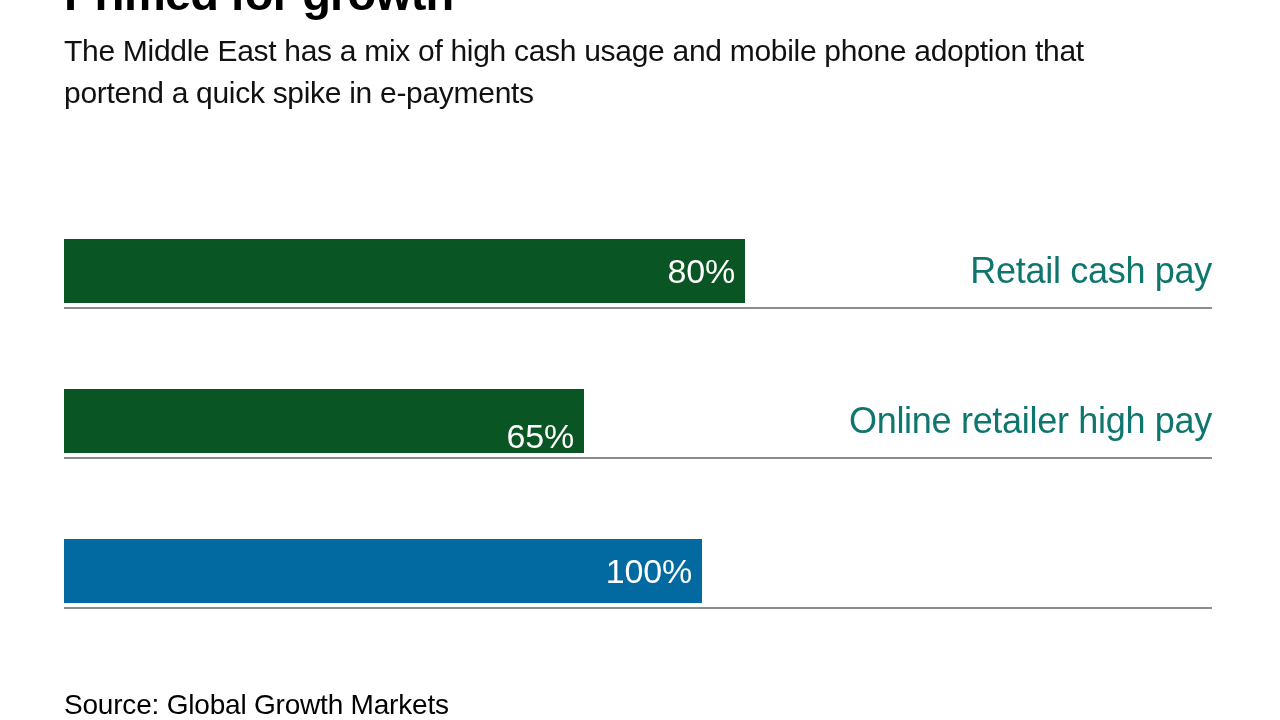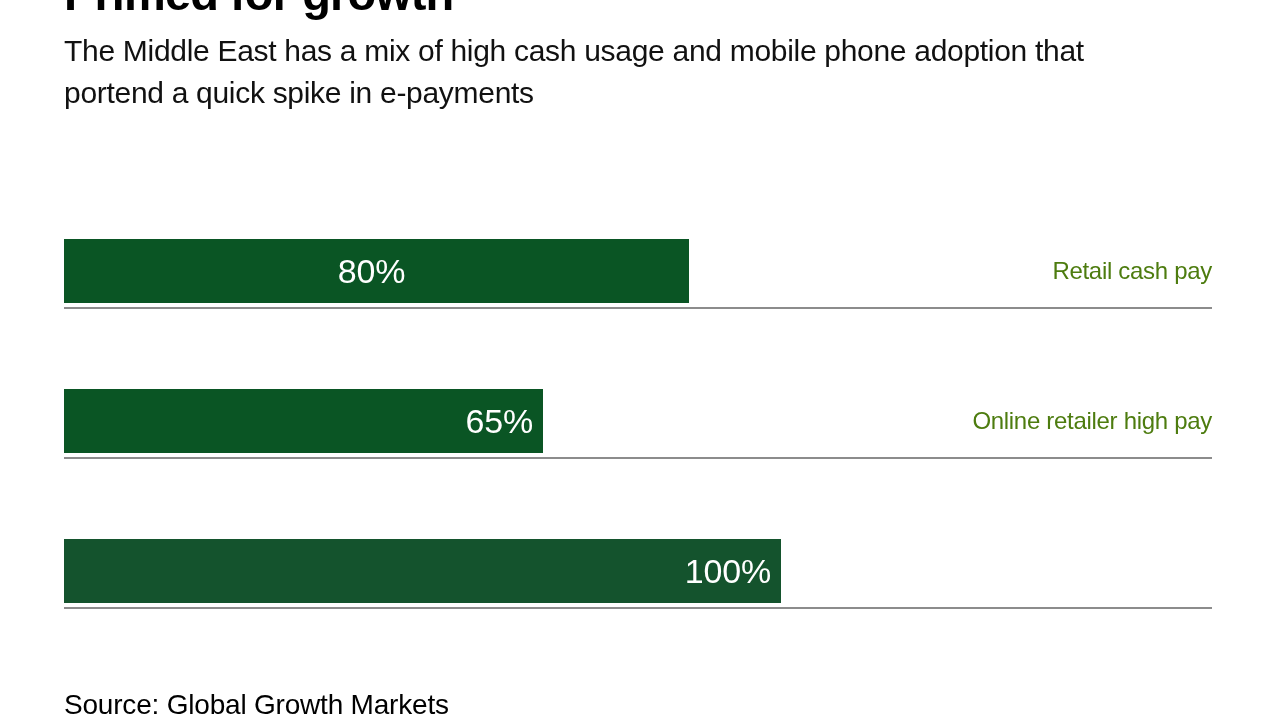--- a/index.html
+++ b/index.html
@@ -88,23 +88,23 @@
     letter-spacing: -0.2px;
     white-space: nowrap;
   }
   .bar-label {
     position: absolute;
     right: 68px;
     top: 0;
     height: 64px;
     display: flex;
     align-items: center;
-    font-size: 24px;
+    font-size: 36px;
     letter-spacing: -0.3px;
-    color: #4d7c0f;
+    color: #0f766e;
     white-space: nowrap;
   }
   .bar-baseline {
     position: absolute;
     left: 64px;
     top: 68px;
     width: 1148px;
     height: 2px;
     background: #8c8c8c;
   }
@@ -128,41 +128,41 @@
 
   <div class="header">
     <h1 class="chart-title">Primed for growth</h1>
     <p class="chart-subtitle">The Middle East has a mix of high cash usage and mobile phone adoption that portend a quick spike in e-payments</p>
   </div>
 
   <div class="bars">
 
     <div class="bar-row">
       <div class="bar-track">
-        <div class="bar-fill" id="bar-fill-0" style="width: 625px; background: rgb(10, 85, 36); justify-content: center;">
+        <div class="bar-fill" id="bar-fill-0" style="width: 681px; background: rgb(10, 85, 36);">
           <span class="bar-value" style="color: rgb(255, 255, 255);">80%</span>
         </div>
       </div>
       <div class="bar-label">Retail cash pay</div>
       <div class="bar-baseline" style="background: rgb(140, 140, 140);"></div>
     </div>
 
     <div class="bar-row">
       <div class="bar-track">
-        <div class="bar-fill" id="bar-fill-1" style="width: 479px; background: rgb(10, 85, 36);">
+        <div class="bar-fill" id="bar-fill-1" style="width: 520px; background: rgb(10, 85, 36); align-items: flex-end;">
           <span class="bar-value" style="color: rgb(255, 255, 255);">65%</span>
         </div>
       </div>
       <div class="bar-label">Online retailer high pay</div>
       <div class="bar-baseline" style="background: rgb(140, 140, 140);"></div>
     </div>
 
     <div class="bar-row">
       <div class="bar-track">
-        <div class="bar-fill" id="bar-fill-2" style="width: 717px; background: #14532d;">
+        <div class="bar-fill" id="bar-fill-2" style="width: 638px; background: #0369a1;">
           <span class="bar-value" style="color: rgb(255, 255, 255);">100%</span>
         </div>
       </div>
       <div class="bar-baseline" style="background: rgb(140, 140, 140);"></div>
     </div>
 
   </div>
 
   <div class="source">Source: Global Growth Markets</div>
 

